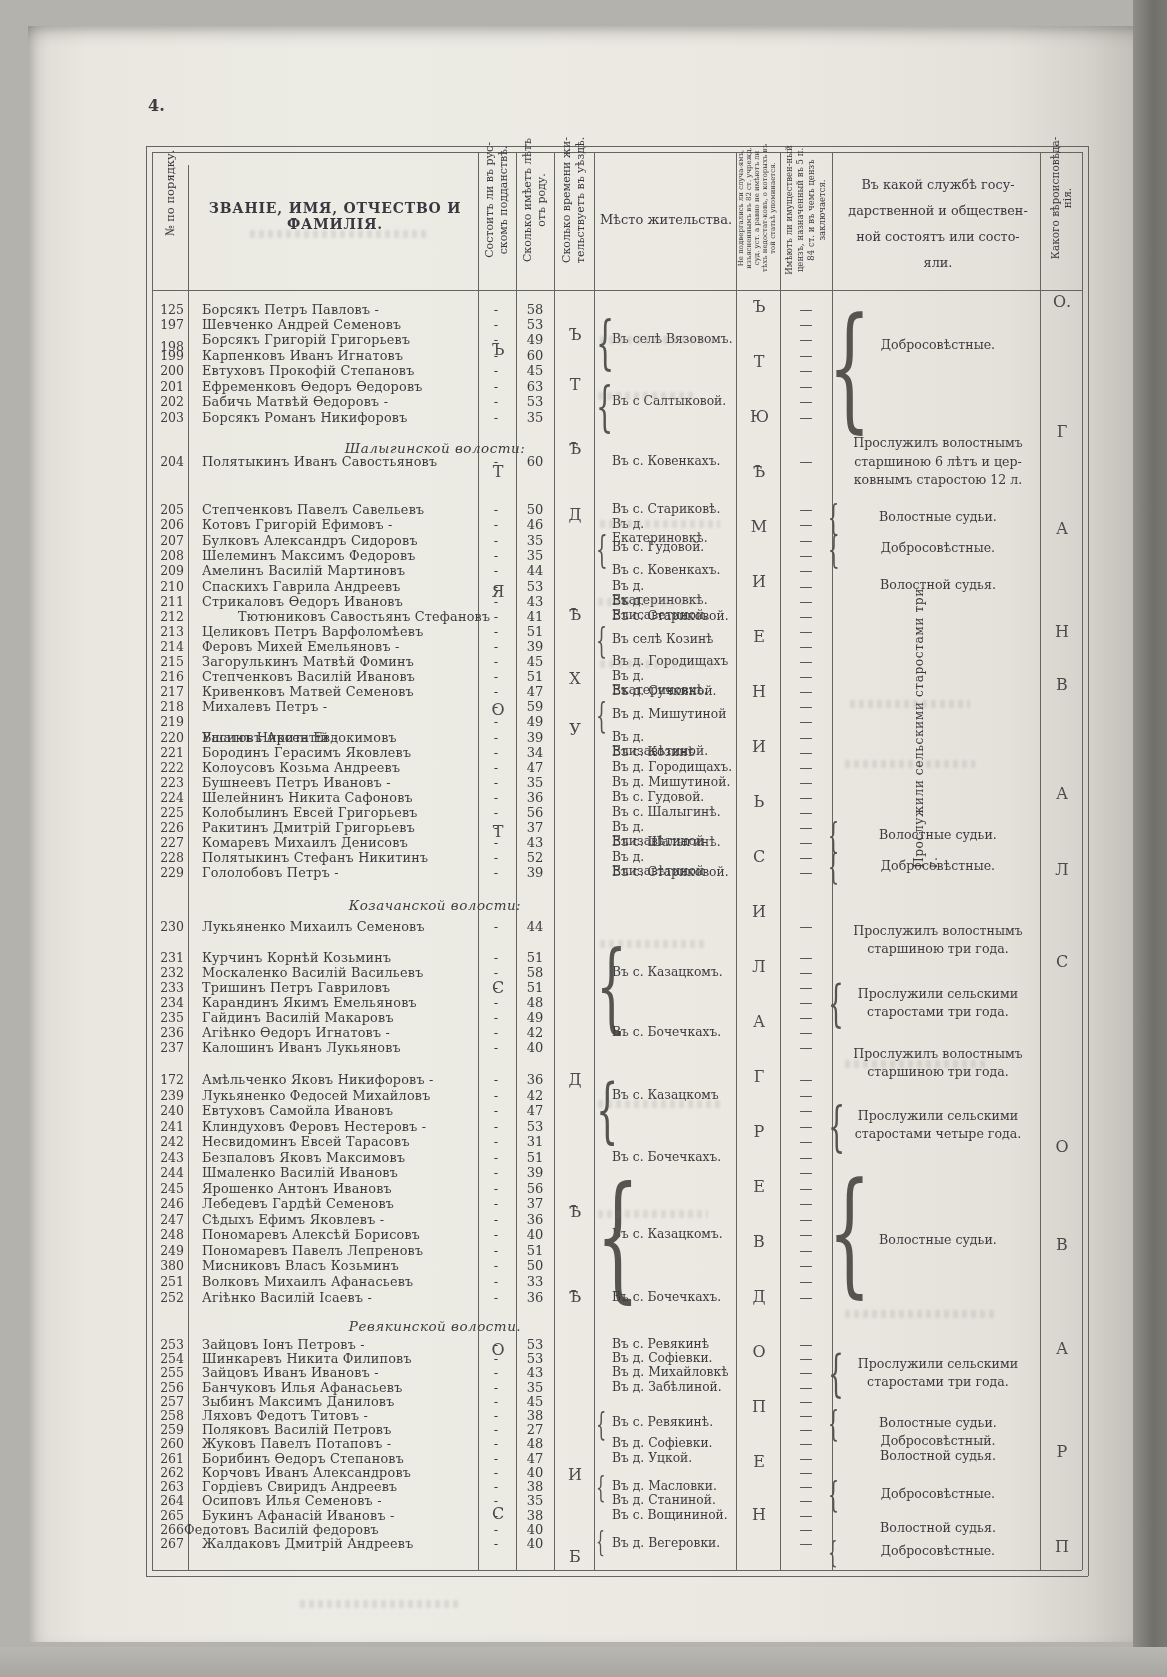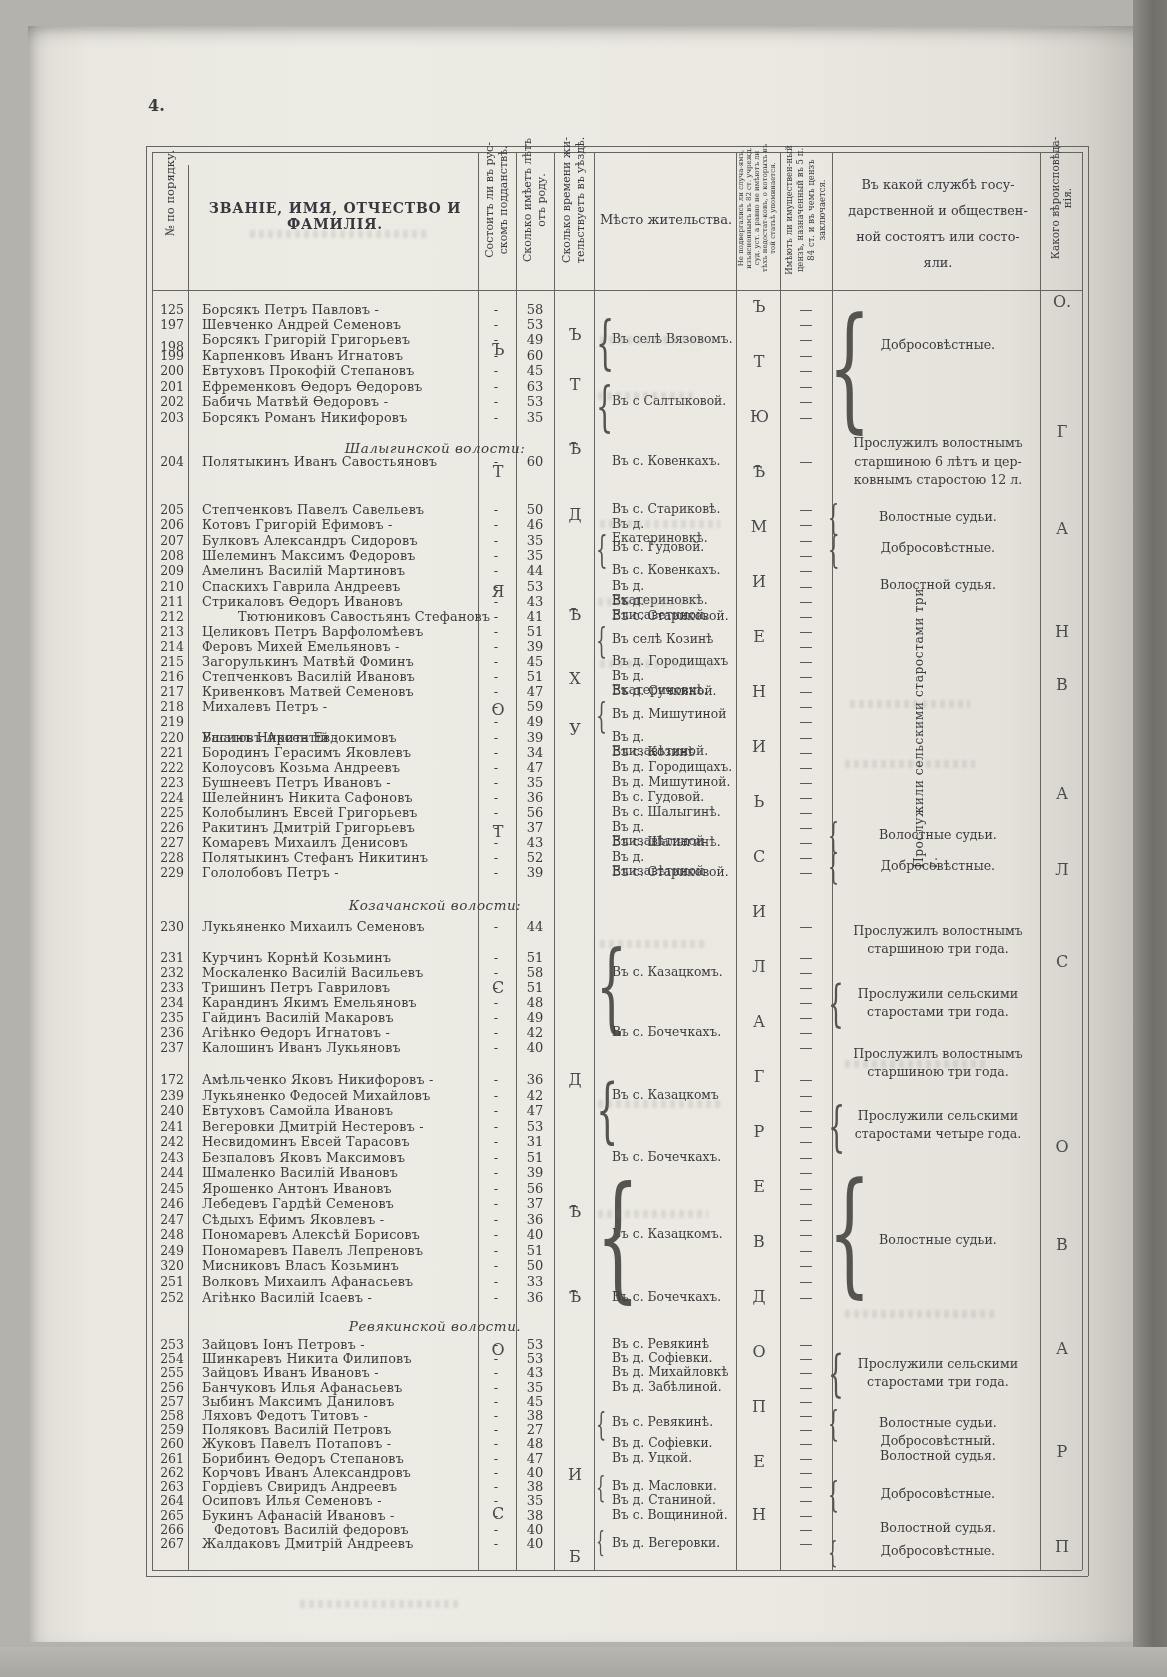--- a/index.html
+++ b/index.html
@@ -392,21 +392,21 @@
       </div>
       <div>
         <div class="t num" style="position: absolute; left: 154px; top: 1103px; width: 30px; text-align: right;">240</div>
         <div class="t name" style="position: absolute; left: 202px; top: 1103px; width: 272px;">Евтуховъ Самойла Ивановъ</div>
         <div class="t dash" style="position: absolute; left: 486px; top: 1103px; width: 20px; text-align: center;">-</div>
         <div class="t age" style="position: absolute; left: 516px; top: 1103px; width: 38px;">47</div>
         <div class="t dash" style="position: absolute; left: 792px; top: 1103px; width: 28px; text-align: center;">—</div>
       </div>
       <div>
         <div class="t num" style="position: absolute; left: 154px; top: 1119px; width: 30px; text-align: right;">241</div>
-        <div class="t name" style="position: absolute; left: 202px; top: 1119px; width: 272px;">Вегеровки Дмитрій Нестеровъ -</div>
+        <div class="t name" style="position: absolute; left: 202px; top: 1119px; width: 272px;">Клиндуховъ Феровъ Нестеровъ -</div>
         <div class="t dash" style="position: absolute; left: 486px; top: 1119px; width: 20px; text-align: center;">-</div>
         <div class="t age" style="position: absolute; left: 516px; top: 1119px; width: 38px;">53</div>
         <div class="t dash" style="position: absolute; left: 792px; top: 1119px; width: 28px; text-align: center;">—</div>
       </div>
       <div>
         <div class="t num" style="position: absolute; left: 154px; top: 1134px; width: 30px; text-align: right;">242</div>
         <div class="t name" style="position: absolute; left: 202px; top: 1134px; width: 272px;">Несвидоминъ Евсей Тарасовъ</div>
         <div class="t dash" style="position: absolute; left: 486px; top: 1134px; width: 20px; text-align: center;">-</div>
         <div class="t age" style="position: absolute; left: 516px; top: 1134px; width: 38px;">31</div>
         <div class="t dash" style="position: absolute; left: 792px; top: 1134px; width: 28px; text-align: center;">—</div>
@@ -454,21 +454,21 @@
         <div class="t dash" style="position: absolute; left: 792px; top: 1227px; width: 28px; text-align: center;">—</div>
       </div>
       <div>
         <div class="t num" style="position: absolute; left: 154px; top: 1243px; width: 30px; text-align: right;">249</div>
         <div class="t name" style="position: absolute; left: 202px; top: 1243px; width: 272px;">Пономаревъ Павелъ Лепреновъ</div>
         <div class="t dash" style="position: absolute; left: 486px; top: 1243px; width: 20px; text-align: center;">-</div>
         <div class="t age" style="position: absolute; left: 516px; top: 1243px; width: 38px;">51</div>
         <div class="t dash" style="position: absolute; left: 792px; top: 1243px; width: 28px; text-align: center;">—</div>
       </div>
       <div>
-        <div class="t num" style="position: absolute; left: 154px; top: 1258px; width: 30px; text-align: right;">320</div>
+        <div class="t num" style="position: absolute; left: 154px; top: 1258px; width: 30px; text-align: right;">380</div>
         <div class="t name" style="position: absolute; left: 202px; top: 1258px; width: 272px;">Мисниковъ Власъ Козьминъ</div>
         <div class="t dash" style="position: absolute; left: 486px; top: 1258px; width: 20px; text-align: center;">-</div>
         <div class="t age" style="position: absolute; left: 516px; top: 1258px; width: 38px;">50</div>
         <div class="t dash" style="position: absolute; left: 792px; top: 1258px; width: 28px; text-align: center;">—</div>
       </div>
       <div>
         <div class="t num" style="position: absolute; left: 154px; top: 1274px; width: 30px; text-align: right;">251</div>
         <div class="t name" style="position: absolute; left: 202px; top: 1274px; width: 272px;">Волковъ Михаилъ Афанасьевъ</div>
         <div class="t dash" style="position: absolute; left: 486px; top: 1274px; width: 20px; text-align: center;">-</div>
         <div class="t age" style="position: absolute; left: 516px; top: 1274px; width: 38px;">33</div>
@@ -567,21 +567,21 @@
       </div>
       <div>
         <div class="t num" style="position: absolute; left: 154px; top: 1508px; width: 30px; text-align: right;">265</div>
         <div class="t name" style="position: absolute; left: 202px; top: 1508px; width: 272px;">Букинъ Афанасій Ивановъ -</div>
         <div class="t dash" style="position: absolute; left: 486px; top: 1508px; width: 20px; text-align: center;">-</div>
         <div class="t age" style="position: absolute; left: 516px; top: 1508px; width: 38px;">38</div>
         <div class="t dash" style="position: absolute; left: 792px; top: 1508px; width: 28px; text-align: center;">—</div>
       </div>
       <div>
         <div class="t num" style="position: absolute; left: 154px; top: 1522px; width: 30px; text-align: right;">266</div>
-        <div class="t name" style="position: absolute; left: 214px; top: 1522px; width: 272px;">Федотовъ Василій федоровъ</div>
+        <div class="t name" style="position: absolute; left: 184px; top: 1522px; width: 272px;">Федотовъ Василій федоровъ</div>
         <div class="t dash" style="position: absolute; left: 486px; top: 1522px; width: 20px; text-align: center;">-</div>
         <div class="t age" style="position: absolute; left: 516px; top: 1522px; width: 38px;">40</div>
         <div class="t dash" style="position: absolute; left: 792px; top: 1522px; width: 28px; text-align: center;">—</div>
       </div>
       <div>
         <div class="t num" style="position: absolute; left: 154px; top: 1536px; width: 30px; text-align: right;">267</div>
         <div class="t name" style="position: absolute; left: 202px; top: 1536px; width: 272px;">Жалдаковъ Дмитрій Андреевъ</div>
         <div class="t dash" style="position: absolute; left: 486px; top: 1536px; width: 20px; text-align: center;">-</div>
         <div class="t age" style="position: absolute; left: 516px; top: 1536px; width: 38px;">40</div>
         <div class="t dash" style="position: absolute; left: 792px; top: 1536px; width: 28px; text-align: center;">—</div>

